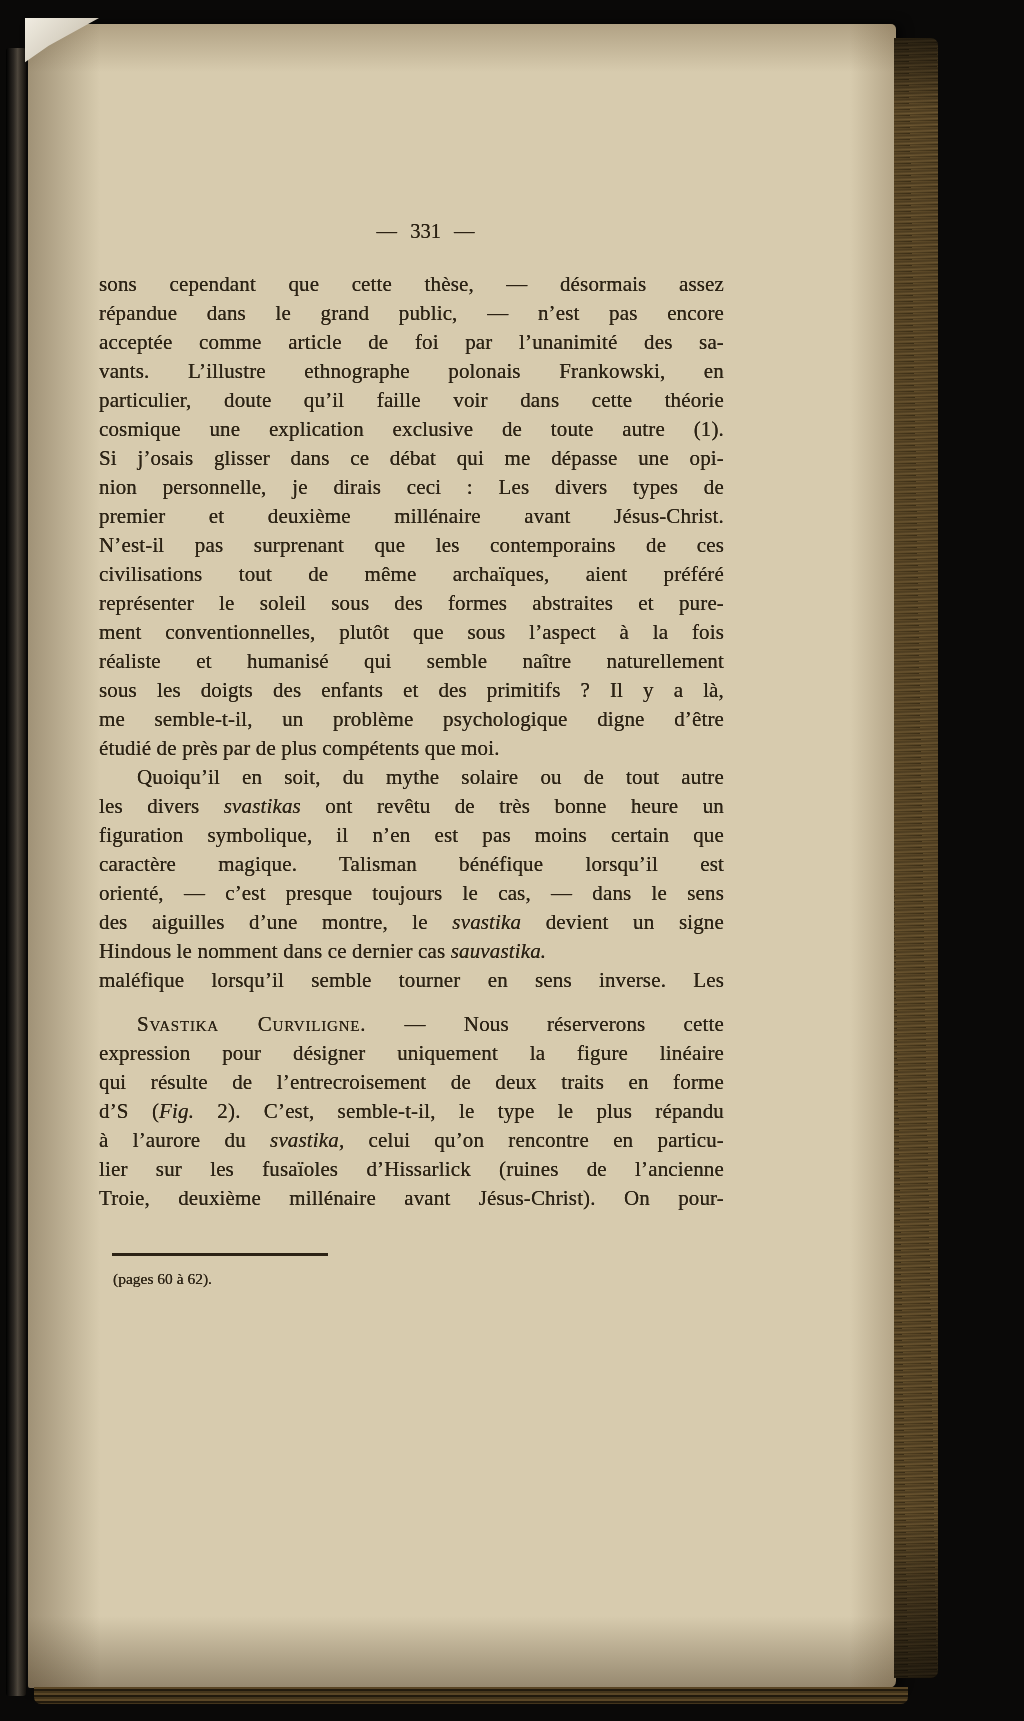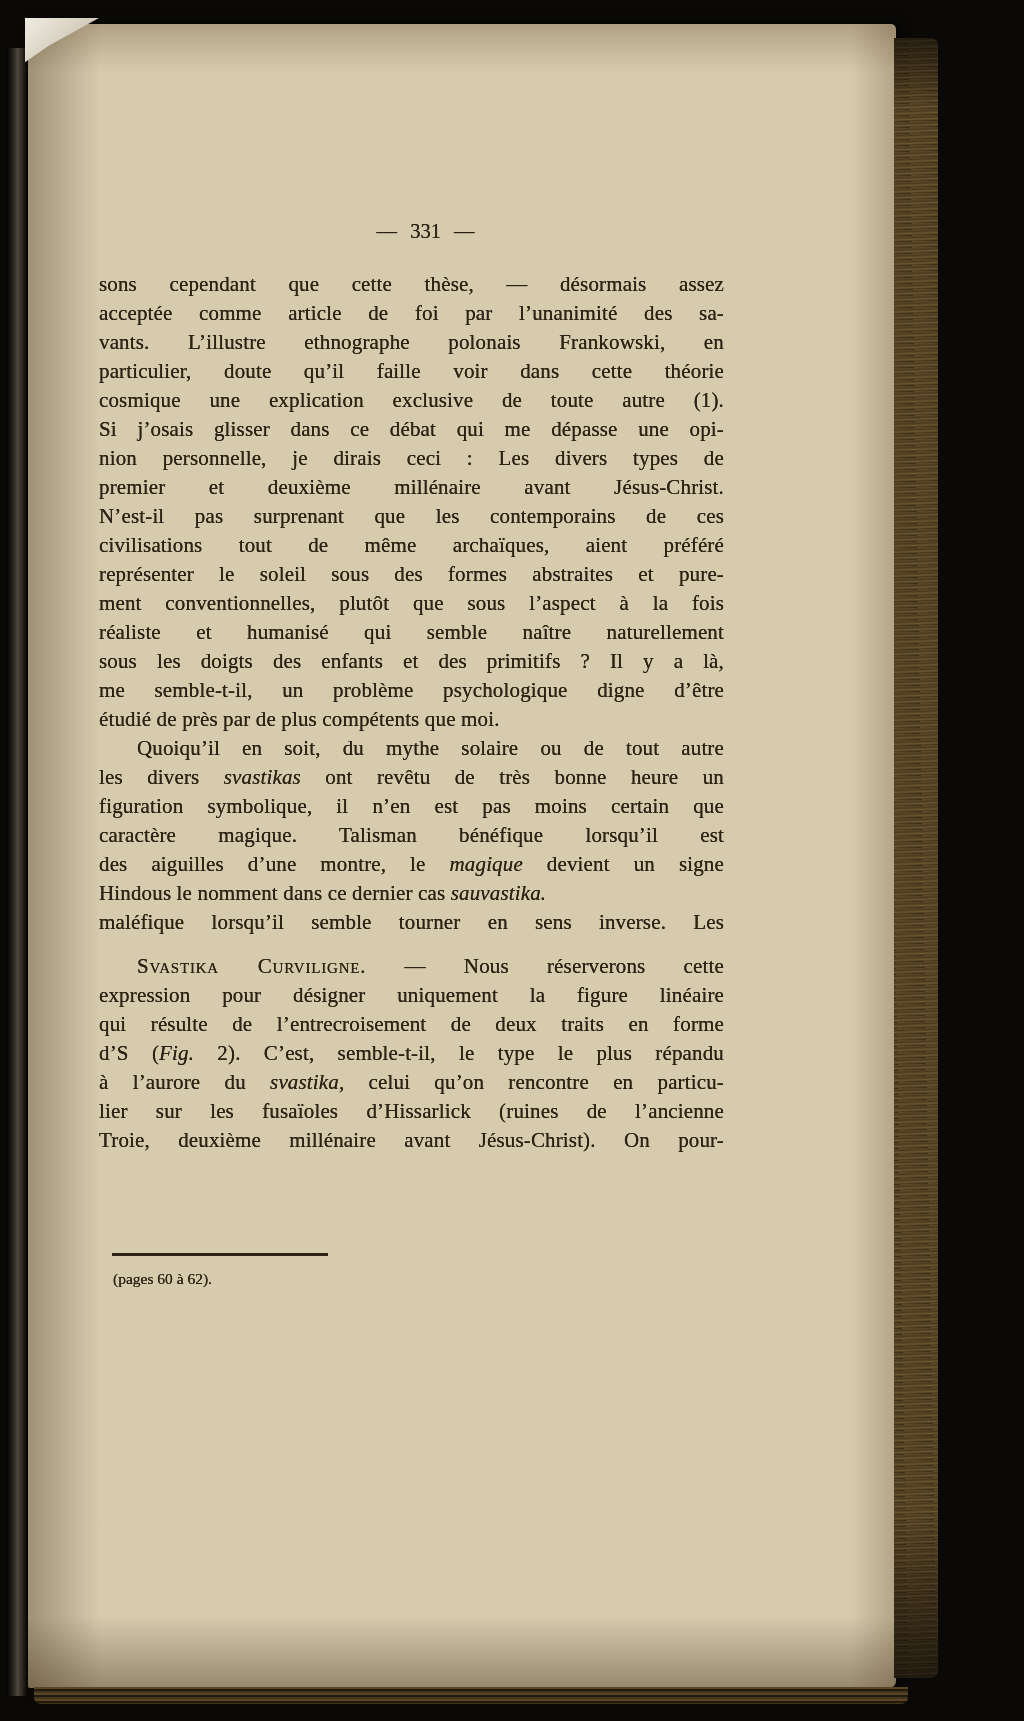--- a/index.html
+++ b/index.html
@@ -90,20 +90,21 @@
 </head>
 <body>
 
 <div class="scan">
   <div class="cover-left"></div>
   <div class="page">
     <div class="page-number">— 331 —</div>
     <div class="text-block">
         <div class="para">
           <div class="line just"><span>sons cependant que cette thèse, — désormais assez</span></div>
+          <div class="line just"><span>répandue dans le grand public, — n’est pas encore</span></div>
           <div class="line just"><span>acceptée comme article de foi par l’unanimité des sa-</span></div>
           <div class="line just"><span>vants. L’illustre ethnographe polonais Frankowski, en</span></div>
           <div class="line just"><span>particulier, doute qu’il faille voir dans cette théorie</span></div>
           <div class="line just"><span>cosmique une explication exclusive de toute autre (1).</span></div>
           <div class="line just"><span>Si j’osais glisser dans ce débat qui me dépasse une opi-</span></div>
           <div class="line just"><span>nion personnelle, je dirais ceci : Les divers types de</span></div>
           <div class="line just"><span>premier et deuxième millénaire avant Jésus-Christ.</span></div>
           <div class="line just"><span>N’est-il pas surprenant que les contemporains de ces</span></div>
           <div class="line just"><span>civilisations tout de même archaïques, aient préféré</span></div>
           <div class="line just"><span>représenter le soleil sous des formes abstraites et pure-</span></div>
@@ -111,21 +112,22 @@
           <div class="line just"><span>réaliste et humanisé qui semble naître naturellement</span></div>
           <div class="line just"><span>sous les doigts des enfants et des primitifs ? Il y a là,</span></div>
           <div class="line just"><span>me semble-t-il, un problème psychologique digne d’être</span></div>
           <div class="line"><span>étudié de près par de plus compétents que moi.</span></div>
         </div>
         <div class="para">
           <div class="line just indent"><span>Quoiqu’il en soit, du mythe solaire ou de tout autre</span></div>
           <div class="line just"><span>les divers </span><span class="it">svastikas</span><span> ont revêtu de très bonne heure un</span></div>
           <div class="line just"><span>figuration symbolique, il n’en est pas moins certain que</span></div>
           <div class="line just"><span>caractère magique. Talisman bénéfique lorsqu’il est</span></div>
-          <div class="line just"><span>des aiguilles d’une montre, le </span><span class="it">magique</span><span> devient un signe</span></div>
+          <div class="line just"><span>orienté, — c’est presque toujours le cas, — dans le sens</span></div>
+          <div class="line just"><span>des aiguilles d’une montre, le </span><span class="it">svastika</span><span> devient un signe</span></div>
           <div class="line"><span>Hindous le nomment dans ce dernier cas </span><span class="it">sauvastika.</span></div>
           <div class="line just"><span>maléfique lorsqu’il semble tourner en sens inverse. Les</span></div>
         </div>
         <div class="para gap">
           <div class="line just indent"><span class="sc">Svastika Curviligne.</span><span> — Nous réserverons cette</span></div>
           <div class="line just"><span>expression pour désigner uniquement la figure linéaire</span></div>
           <div class="line just"><span>qui résulte de l’entrecroisement de deux traits en forme</span></div>
           <div class="line just"><span>d’S (</span><span class="it">Fig.</span><span> 2). C’est, semble-t-il, le type le plus répandu</span></div>
           <div class="line just"><span>à l’aurore du </span><span class="it">svastika,</span><span> celui qu’on rencontre en particu-</span></div>
           <div class="line just"><span>lier sur les fusaïoles d’Hissarlick (ruines de l’ancienne</span></div>

